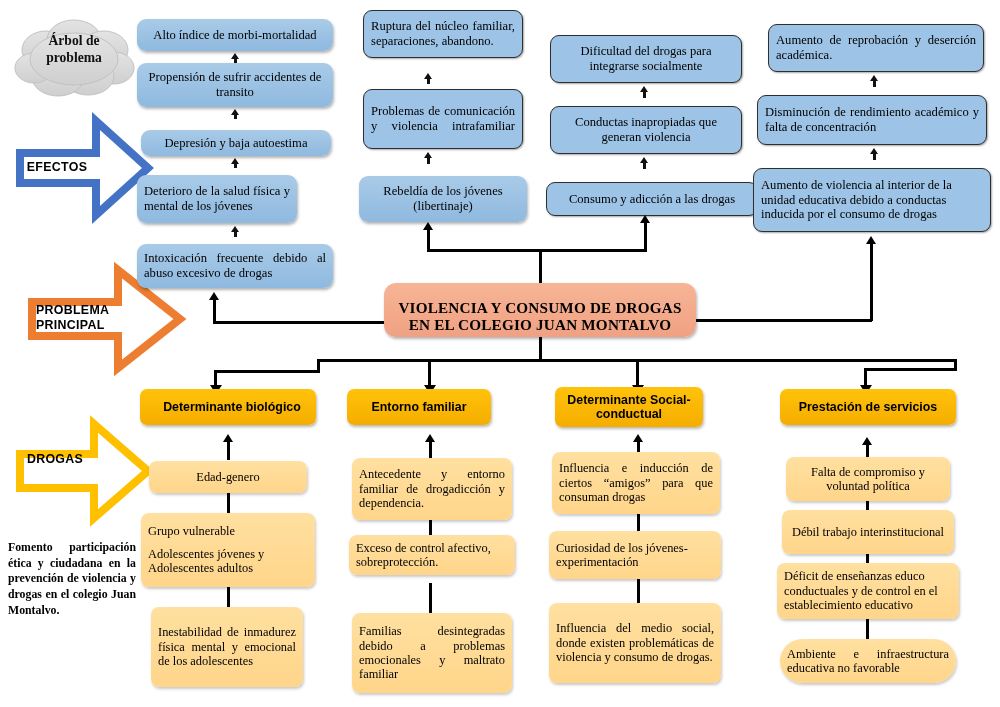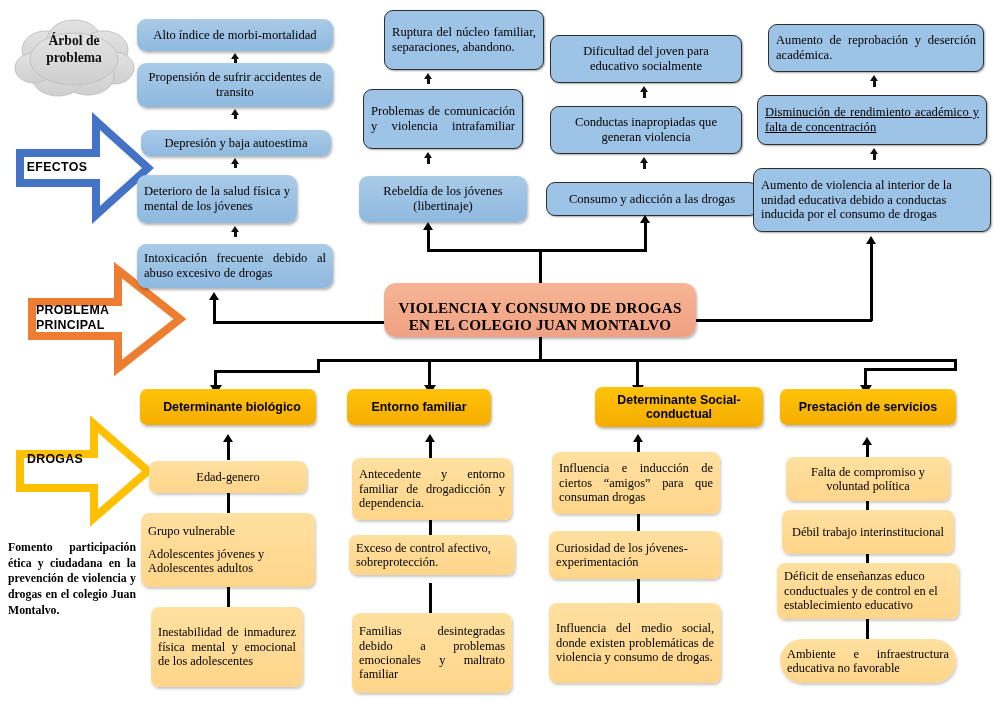--- a/index.html
+++ b/index.html
@@ -208,38 +208,38 @@
   <div class="ln vl thin" style="left:233.5px;top:231px;height:6px;"></div>
 
   <div class="node effect soft just2" style="left:137px;top:244px;width:196px;height:44px;">
     <span>Intoxicación frecuente debido al abuso excesivo de drogas</span>
   </div>
 
   <div class="arrow-up" style="left:208.5px;top:292px;"></div>
   <div class="ln vl" style="left:212.5px;top:299px;height:25px;"></div>
   <div class="ln hl" style="left:212.5px;top:321px;width:172px;"></div>
 
-  <div class="node effect just2" style="left:384px;top:10px;width:160px;height:60px;justify-content:flex-start;">
+  <div class="node effect just2" style="left:363px;top:10px;width:160px;height:48px;justify-content:flex-start;">
     <span class="just2" style="text-align:justify;text-align-last:left;">Ruptura del núcleo familiar, separaciones, abandono.</span>
   </div>
   <div class="arrow-up sm" style="left:424px;top:73px;"></div>
   <div class="ln vl thin" style="left:426.5px;top:78px;height:6px;"></div>
 
   <div class="node effect just2" style="left:363px;top:89px;width:160px;height:60px;">
     <span class="just">Problemas de comunicación y violencia  intrafamiliar</span>
   </div>
   <div class="arrow-up sm" style="left:424px;top:152px;"></div>
   <div class="ln vl thin" style="left:426.5px;top:157px;height:7px;"></div>
 
   <div class="node effect soft" style="left:359px;top:176px;width:168px;height:46px;">
     <span>Rebeldía de los jóvenes (libertinaje)</span>
   </div>
 
   <div class="node effect" style="left:550px;top:35px;width:192px;height:48px;">
-    <span>Dificultad del joven para educativo socialmente</span>
+    <span>Dificultad del drogas para integrarse socialmente</span>
   </div>
   <div class="arrow-up sm" style="left:640px;top:86px;"></div>
   <div class="ln vl thin" style="left:642.5px;top:91px;height:7px;"></div>
 
   <div class="node effect" style="left:550px;top:106px;width:192px;height:48px;">
     <span>Conductas inapropiadas que generan violencia</span>
   </div>
   <div class="arrow-up sm" style="left:640px;top:157px;"></div>
   <div class="ln vl thin" style="left:642.5px;top:162px;height:7px;"></div>
 
@@ -247,21 +247,21 @@
     <span>Consumo y adicción a las drogas</span>
   </div>
 
   <div class="node effect just2" style="left:768px;top:24px;width:216px;height:48px;">
     <span class="just2" style="text-align:justify;text-align-last:left;">Aumento de reprobación y deserción académica.</span>
   </div>
   <div class="arrow-up sm" style="left:870px;top:75px;"></div>
   <div class="ln vl thin" style="left:872.5px;top:80px;height:7px;"></div>
 
   <div class="node effect just2" style="left:757px;top:95px;width:230px;height:50px;">
-    <span class="just2" style="text-align:justify;text-align-last:left;text-decoration:underline;">Disminución de rendimiento académico y falta de concentración</span>
+    <span class="just2" style="text-align:justify;text-align-last:left;">Disminución de rendimiento académico y falta de concentración</span>
   </div>
   <div class="arrow-up sm" style="left:870px;top:148px;"></div>
   <div class="ln vl thin" style="left:872.5px;top:153px;height:7px;"></div>
 
   <div class="node effect" style="left:753px;top:168px;width:238px;height:64px;">
     <span style="text-align:left;">Aumento de violencia al interior de la unidad educativa debido a conductas inducida por el consumo de drogas</span>
   </div>
 
   <div class="arrow-up" style="left:865.5px;top:236px;"></div>
   <div class="ln vl" style="left:869.5px;top:243px;height:78px;"></div>
@@ -332,21 +332,21 @@
 
   <div class="node cause" style="left:349px;top:535px;width:166px;height:40px;">
     <span style="text-align:left;">Exceso de control afectivo, sobreprotección.</span>
   </div>
   <div class="ln vl" style="left:428.5px;top:583px;height:32px;"></div>
 
   <div class="node cause" style="left:352px;top:613px;width:160px;height:80px;">
     <span class="just2" style="text-align:justify;text-align-last:left;">Familias desintegradas debido a problemas emocionales y maltrato familiar</span>
   </div>
 
-  <div class="node cause-head" style="left:555px;top:387px;width:168px;height:40px;margin-left:40px;">
+  <div class="node cause-head" style="left:555px;top:387px;width:148px;height:40px;">
     <span>Determinante Social-conductual</span>
   </div>
   <div class="arrow-up" style="left:632.5px;top:434px;"></div>
   <div class="ln vl" style="left:636.5px;top:441px;height:14px;"></div>
 
   <div class="node cause" style="left:552px;top:452px;width:168px;height:62px;">
     <span class="just2" style="text-align:justify;text-align-last:left;">Influencia e inducción de ciertos “amigos” para que consuman drogas</span>
   </div>
   <div class="ln vl" style="left:636.5px;top:514px;height:20px;"></div>
 

